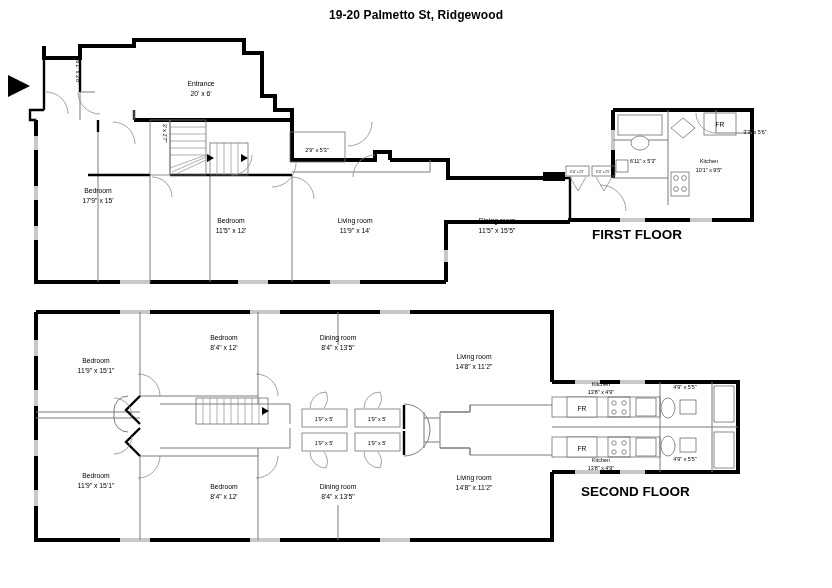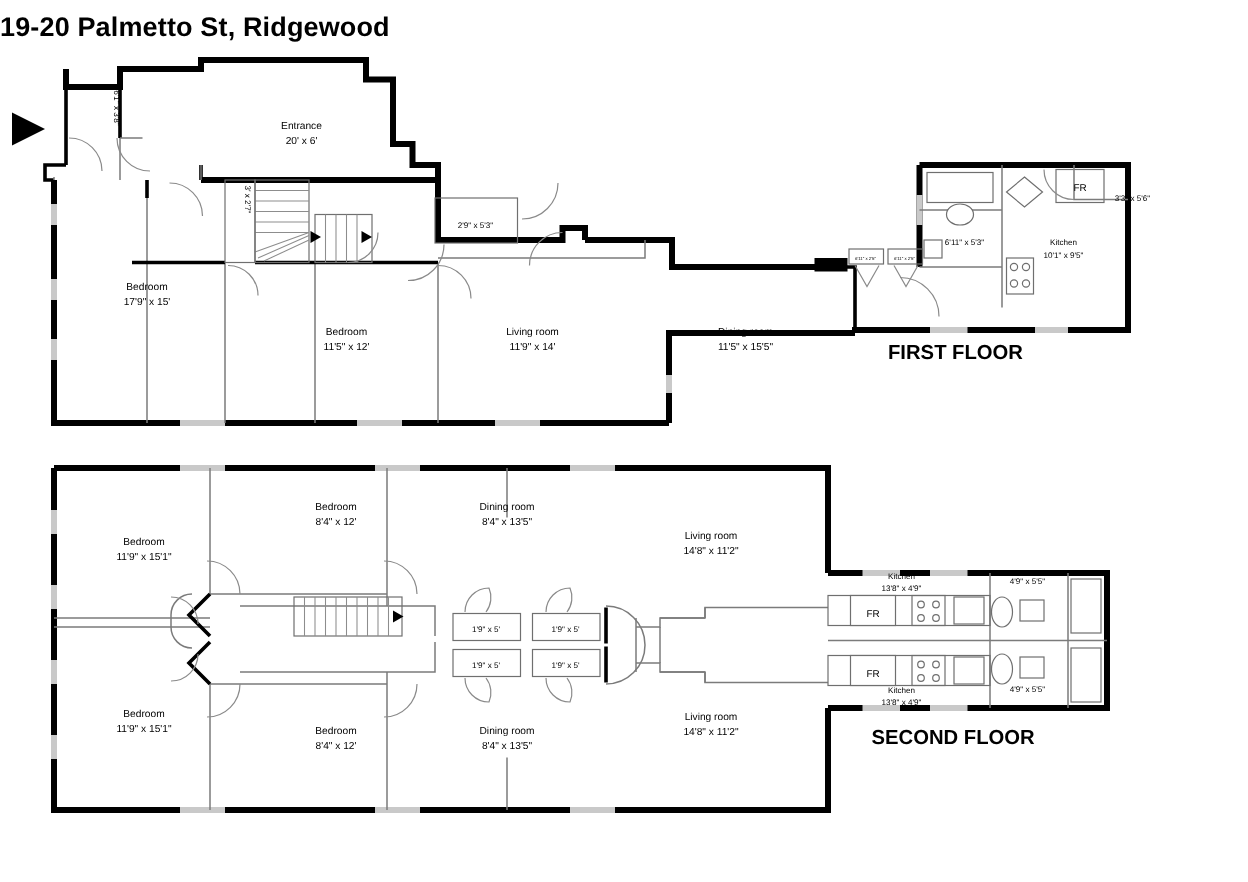--- a/index.html
+++ b/index.html
@@ -1,20 +1,20 @@
 <!DOCTYPE html>
 <html><head>
 <meta charset="utf-8">
 <style>
   html,body{margin:0;padding:0;background:#ffffff;}
   body{width:832px;height:588px;font-family:"Liberation Sans",sans-serif;color:#000;overflow:hidden;}
   #stage{position:relative;width:832px;height:588px;}
   #title{
-    position:absolute;left:0;top:8px;width:832px;text-align:left;
-    font-size:18px;font-weight:bold;letter-spacing:.1px;
+    position:absolute;left:0;top:8px;width:832px;text-align:center;
+    font-size:12px;font-weight:bold;letter-spacing:.1px;
   }
   svg{position:absolute;left:0;top:0;}
   .fl-label{font-size:13.5px;font-weight:bold;font-family:"Liberation Sans",sans-serif;}
   .rm{font-size:6.8px;font-family:"Liberation Sans",sans-serif;text-anchor:middle;}
   .tiny{font-size:5.4px;font-family:"Liberation Sans",sans-serif;text-anchor:middle;}
   .micro{font-size:2.9px;font-family:"Liberation Sans",sans-serif;text-anchor:middle;}
   .fr{font-size:6.6px;font-family:"Liberation Sans",sans-serif;text-anchor:middle;}
   .wall-out{fill:none;stroke:#000;stroke-width:4;}
   .wall-in{fill:none;stroke:#7b7b7b;stroke-width:1;}
   .wall-med{fill:none;stroke:#000;stroke-width:2.4;}

